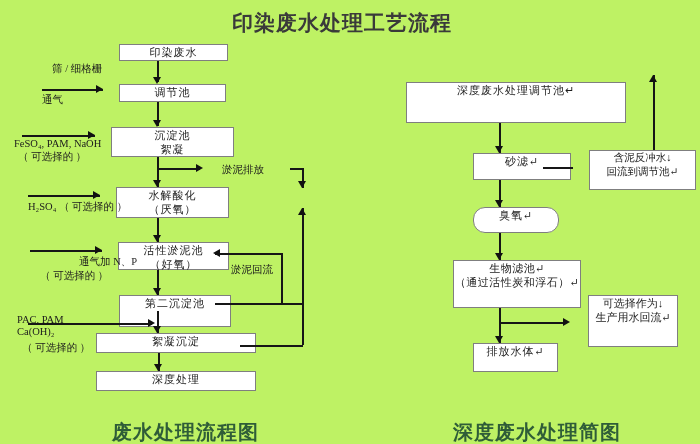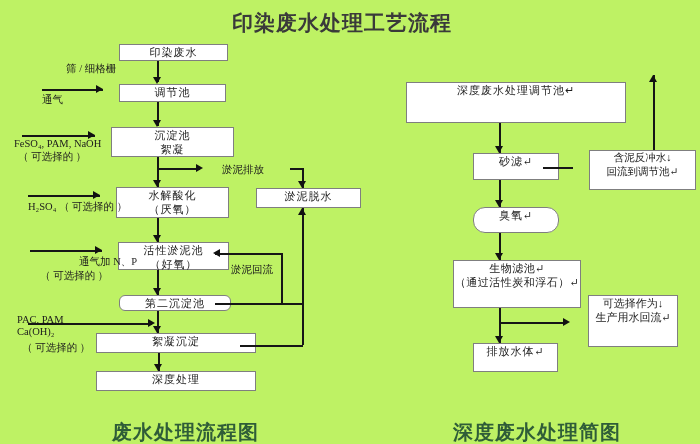--- a/index.html
+++ b/index.html
@@ -51,38 +51,35 @@
     <span>调节池</span>
   </div>
   <div class="box" style="left:95px;top:127px;width:123px;height:30px;">
     <span>沉淀池</span>
     <span>絮凝</span>
   </div>
   <div class="box" style="left:100px;top:187px;width:113px;height:31px;">
     <span>水解酸化</span>
     <span>（厌氧）</span>
   </div>
-  <div class="box" style="left:240px;top:188px;width:105px;height:20px;">
-    <span>淤泥脱水</span>
-  </div>
   <div class="box" style="left:102px;top:242px;width:111px;height:28px;">
     <span>活性淤泥池</span>
     <span>（好氧）</span>
   </div>
-  <div class="box" style="left:103px;top:295px;width:112px;height:16px;border-radius:6px;">
+  <div class="box" style="left:103px;top:295px;width:112px;height:32px;">
     <span>第二沉淀池</span>
   </div>
   <div class="box" style="left:80px;top:333px;width:160px;height:20px;">
     <span>絮凝沉淀</span>
   </div>
   <div class="box" style="left:80px;top:371px;width:160px;height:20px;">
     <span>深度处理</span>
   </div>
 
-  <div class="lbl" style="left:66px;top:63px;">筛 / 细格栅</div>
+  <div class="lbl" style="left:52px;top:63px;">筛 / 细格栅</div>
   <div class="lbl" style="left:42px;top:94px;">通气</div>
   <div class="lbl" style="left:14px;top:138px;">FeSO₄, PAM, NaOH</div>
   <div class="lbl" style="left:18px;top:151px;">（ 可选择的 ）</div>
   <div class="lbl" style="left:28px;top:201px;">H₂SO₄ （ 可选择的 ）</div>
   <div class="lbl" style="left:222px;top:164px;">淤泥排放</div>
   <div class="lbl" style="left:36px;top:256px;margin-left:43px;">通气加 N、P</div>
   <div class="lbl" style="left:40px;top:270px;">（ 可选择的 ）</div>
   <div class="lbl" style="left:231px;top:264px;">淤泥回流</div>
   <div class="lbl" style="left:17px;top:314px;">PAC, PAM</div>
   <div class="lbl" style="left:17px;top:326px;">Ca(OH)₂</div>
@@ -139,21 +136,21 @@
   <div class="hline" style="left:240px;top:345px;width:63px;"></div>
 
   <div class="vline" style="left:158px;top:353px;height:18px;"></div>
   <i class="arr arr-d" style="left:154px;top:364px;"></i>
 
   <div class="caption" style="left:112px;top:419px;">废水处理流程图</div>
 
   <div class="box" style="left:390px;top:82px;width:220px;height:41px;font-family:Liberation Serif, serif;">
     <span>深度废水处理调节池↵</span>
   </div>
-  <div class="box" style="left:457px;top:153px;width:86px;height:27px;">
+  <div class="box" style="left:457px;top:153px;width:98px;height:27px;">
     <span>砂滤↵</span>
   </div>
   <div class="box" style="left:573px;top:150px;width:107px;height:40px;font-size:10.5px;letter-spacing:0;">
     <span>含泥反冲水↓</span>
     <span>回流到调节池↵</span>
   </div>
   <div class="box" style="left:457px;top:207px;width:86px;height:26px;border-radius:12px;">
     <span>臭氧↵</span>
   </div>
   <div class="box" style="left:437px;top:260px;width:128px;height:48px;letter-spacing:0.5px;">

